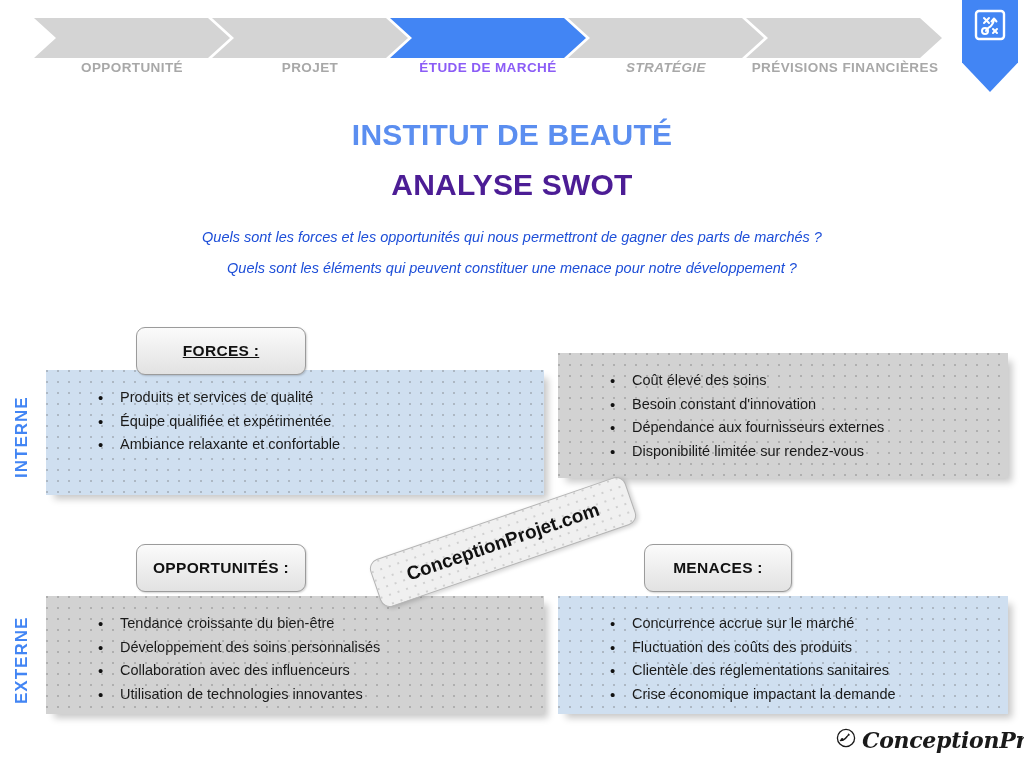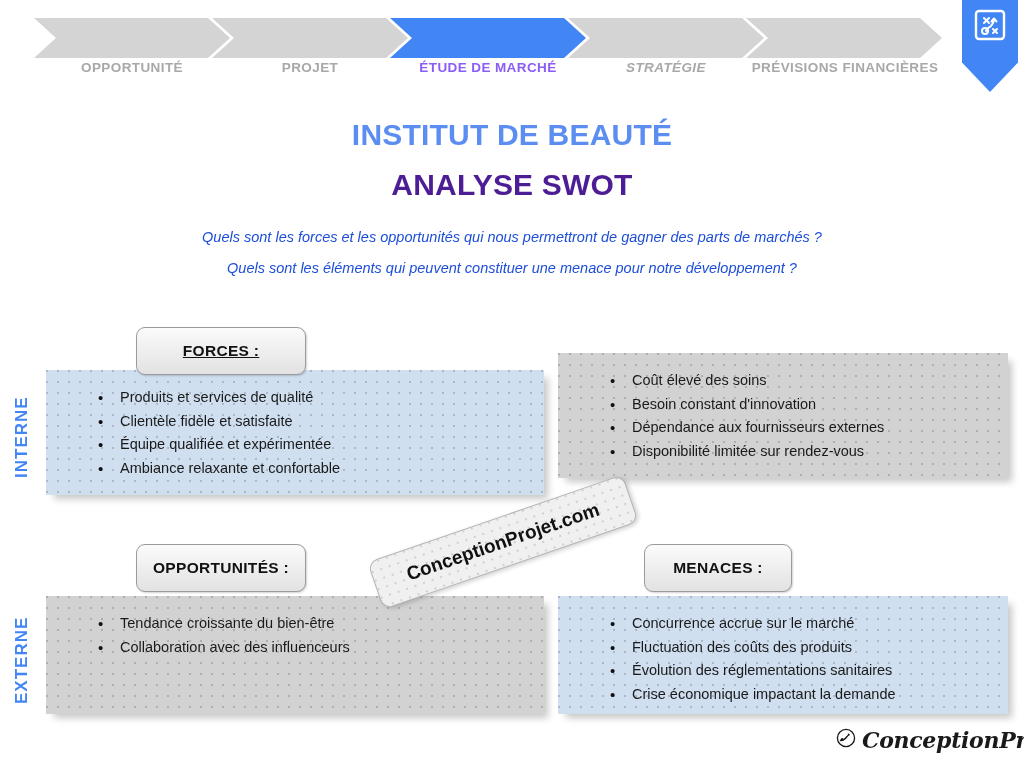--- a/index.html
+++ b/index.html
@@ -249,49 +249,50 @@
   <div id="title-sub">ANALYSE SWOT</div>
   <div class="question" id="q1">Quels sont les forces et les opportunités qui nous permettront de gagner des parts de marchés ?</div>
   <div class="question" id="q2">Quels sont les éléments qui peuvent constituer une menace pour notre développement ?</div>
 
   <div class="axis-label" id="axis-interne">INTERNE</div>
   <div class="axis-label" id="axis-externe">EXTERNE</div>
 
   <div class="panel" id="panel-forces">
     <ul class="bullet-list">
       <li>Produits et services de qualité</li>
-      <li>Clientèle fidèle et satisfaite</li>
       <li>Équipe qualifiée et expérimentée</li>
       <li>Ambiance relaxante et confortable</li>
     </ul>
   </div>
   <div class="pill" id="pill-forces">FORCES :</div>
 
   <div class="panel grey" id="panel-faiblesses">
     <ul class="bullet-list">
       <li>Coût élevé des soins</li>
       <li>Besoin constant d'innovation</li>
       <li>Dépendance aux fournisseurs externes</li>
       <li>Disponibilité limitée sur rendez-vous</li>
     </ul>
   </div>
 
   <div class="panel grey" id="panel-opportunites">
     <ul class="bullet-list">
       <li>Tendance croissante du bien-être</li>
+      <li>Développement des soins personnalisés</li>
       <li>Collaboration avec des influenceurs</li>
+      <li>Utilisation de technologies innovantes</li>
     </ul>
   </div>
   <div class="pill" id="pill-opportunites">OPPORTUNITÉS :</div>
 
   <div class="panel" id="panel-menaces">
     <ul class="bullet-list">
       <li>Concurrence accrue sur le marché</li>
       <li>Fluctuation des coûts des produits</li>
-      <li>Évolution des réglementations sanitaires</li>
+      <li>Clientèle des réglementations sanitaires</li>
       <li>Crise économique impactant la demande</li>
     </ul>
   </div>
   <div class="pill" id="pill-menaces">MENACES :</div>
 
   <div id="watermark">ConceptionProjet.com</div>
 
   <div id="footer-logo">
     <span>
       <svg width="20" height="20" viewBox="0 0 20 20" aria-hidden="true">

